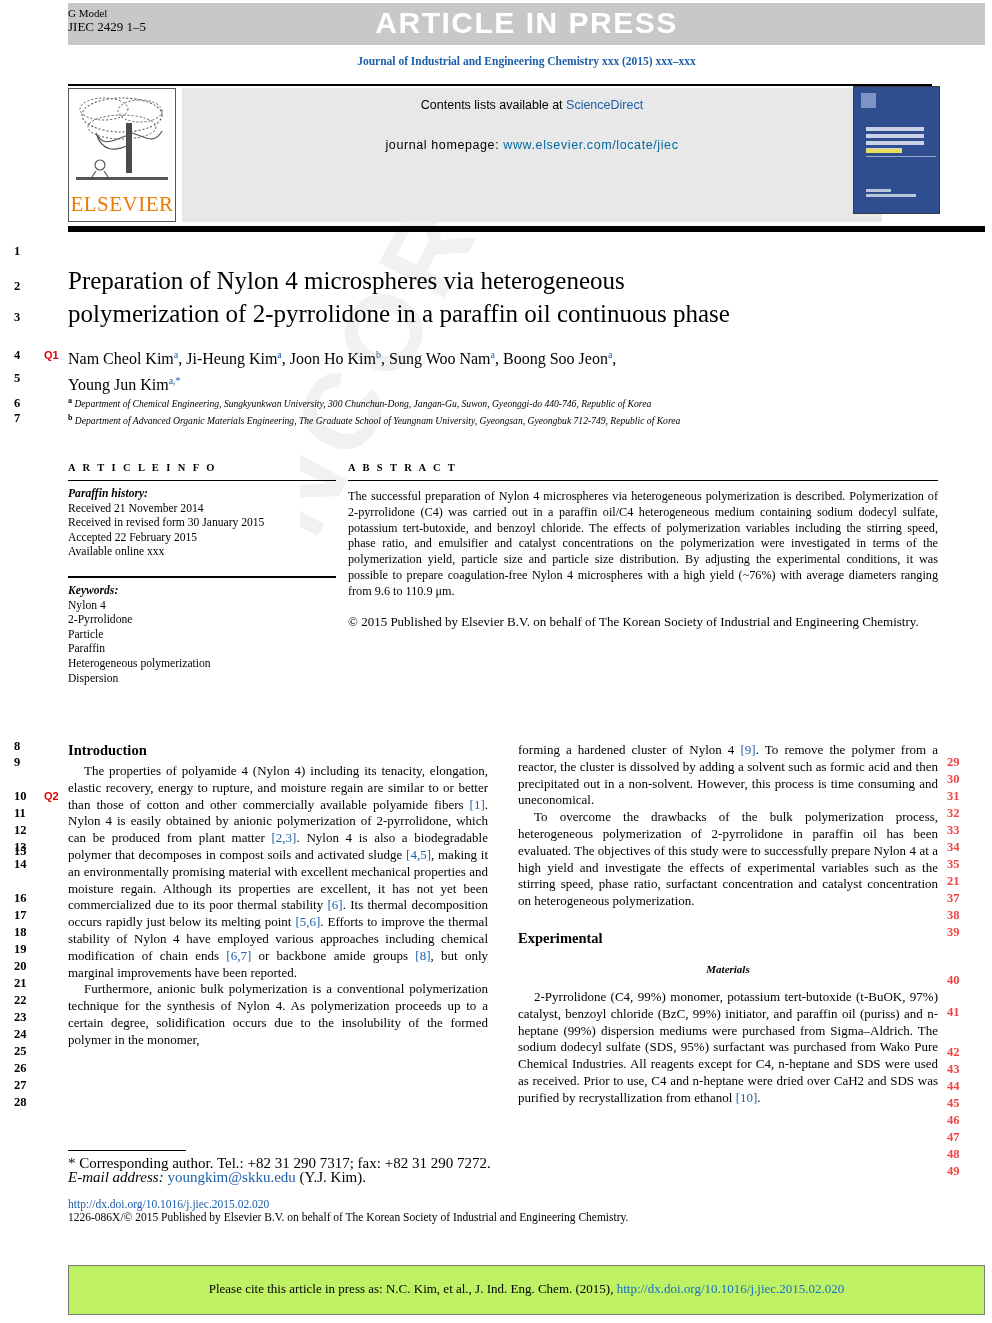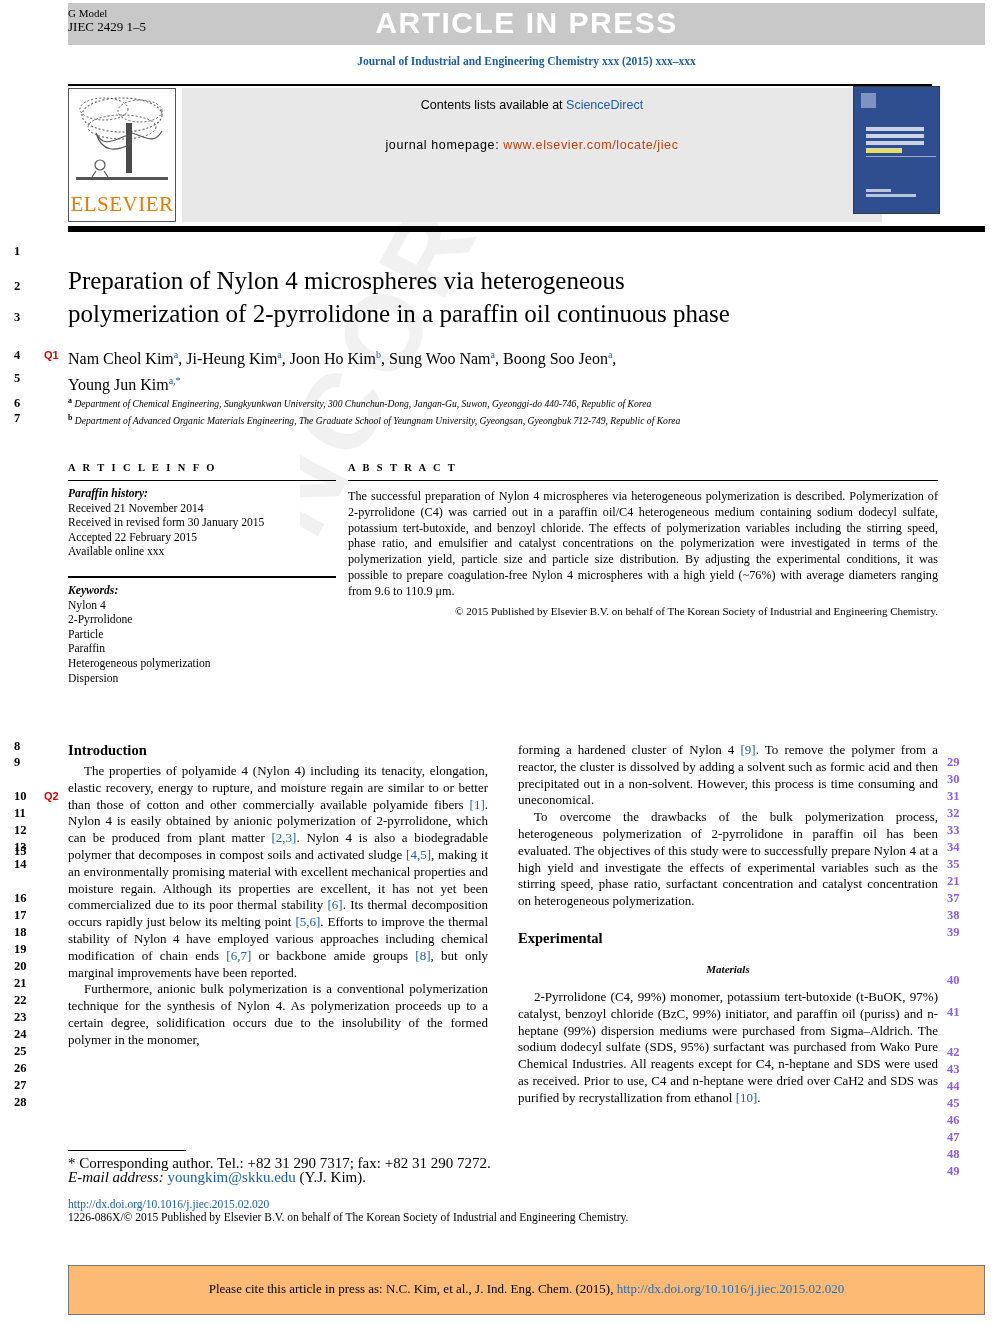--- a/index.html
+++ b/index.html
@@ -126,21 +126,21 @@
     font-family: "Liberation Serif", serif;
     font-size: 25px;
     margin-top: 22px;
   }
   #contents-box .hp {
     font-family: "Liberation Sans", sans-serif;
     font-size: 12.5px;
     margin-top: 26px;
     letter-spacing: 0.6px;
   }
-  #contents-box .hp .url { color: #c2410c; }
+  #contents-box .hp .url { color: #0369a1; }
   #cover-thumb {
     position: absolute;
     right: 45px; top: 2px;
     width: 87px; height: 128px;
     background: #2e4e8f;
     border: 1px solid #3a3a3a;
     overflow: hidden;
   }
   #cover-thumb .cv-sq { position: absolute; left: 7px; top: 6px; width: 15px; height: 15px; background:#7d93c4; }
   #cover-thumb .cv-t { position:absolute; left:12px; top:40px; width:58px; }
@@ -159,21 +159,21 @@
     font-size: 12.5px;
     color: #000;
     z-index: 3;
   }
   .lnum-r {
     position: absolute;
     left: 947px;
     font-family: "Liberation Serif", serif;
     font-weight: bold;
     font-size: 12.5px;
-    color: #8b5cf6;
+    color: #ef4444;
     z-index: 3;
   }
   .qtag {
     position: absolute;
     font-family: "Liberation Sans", sans-serif;
     font-weight: bold;
     font-size: 11px;
     color: #e00000;
     z-index: 4;
   }
@@ -240,24 +240,24 @@
   .info-body .it { font-style: italic; font-weight: bold; }
   .abs-body {
     font-family: "Liberation Serif", serif;
     font-size: 12.2px;
     line-height: 15.8px;
     text-align: justify;
     margin-top: 8px;
   }
   .abs-copy {
     font-family: "Liberation Serif", serif;
-    font-size: 11px;
+    font-size: 13px;
     line-height: 15.8px;
-    text-align: right;
-    margin-top: 4px;
+    text-align: left;
+    margin-top: 14px;
   }
 
   
   #colL {
     position: absolute;
     left: 68px; top: 742px;
     width: 420px;
     z-index: 3;
   }
   #colR {
@@ -321,21 +321,21 @@
     font-family: "Liberation Serif", serif;
     font-size: 11.5px;
     line-height: 15px;
   }
 
   
   #citebox {
     position: absolute;
     left: 68px; top: 1265px;
     width: 917px; height: 50px;
-    background: #fdba74;
+    background: #bef264;
     border: 1px solid #7a7a7a;
     z-index: 3;
   }
   #citebox .inner {
     position: absolute;
     left: 0; right: 0; top: 15px;
     text-align: center;
     font-family: "Liberation Serif", serif;
     font-size: 13px;
   }

